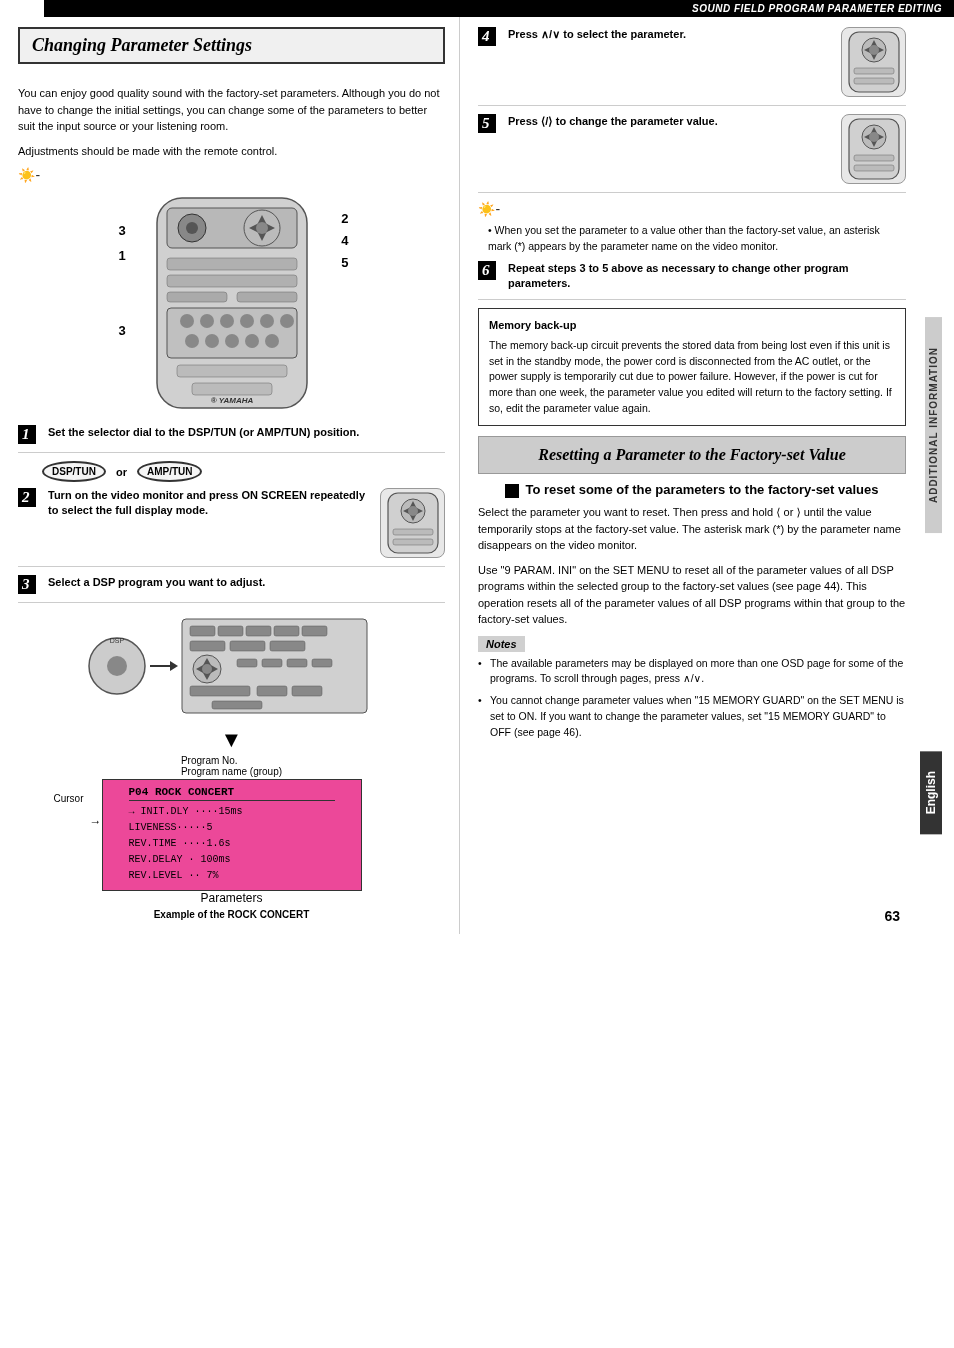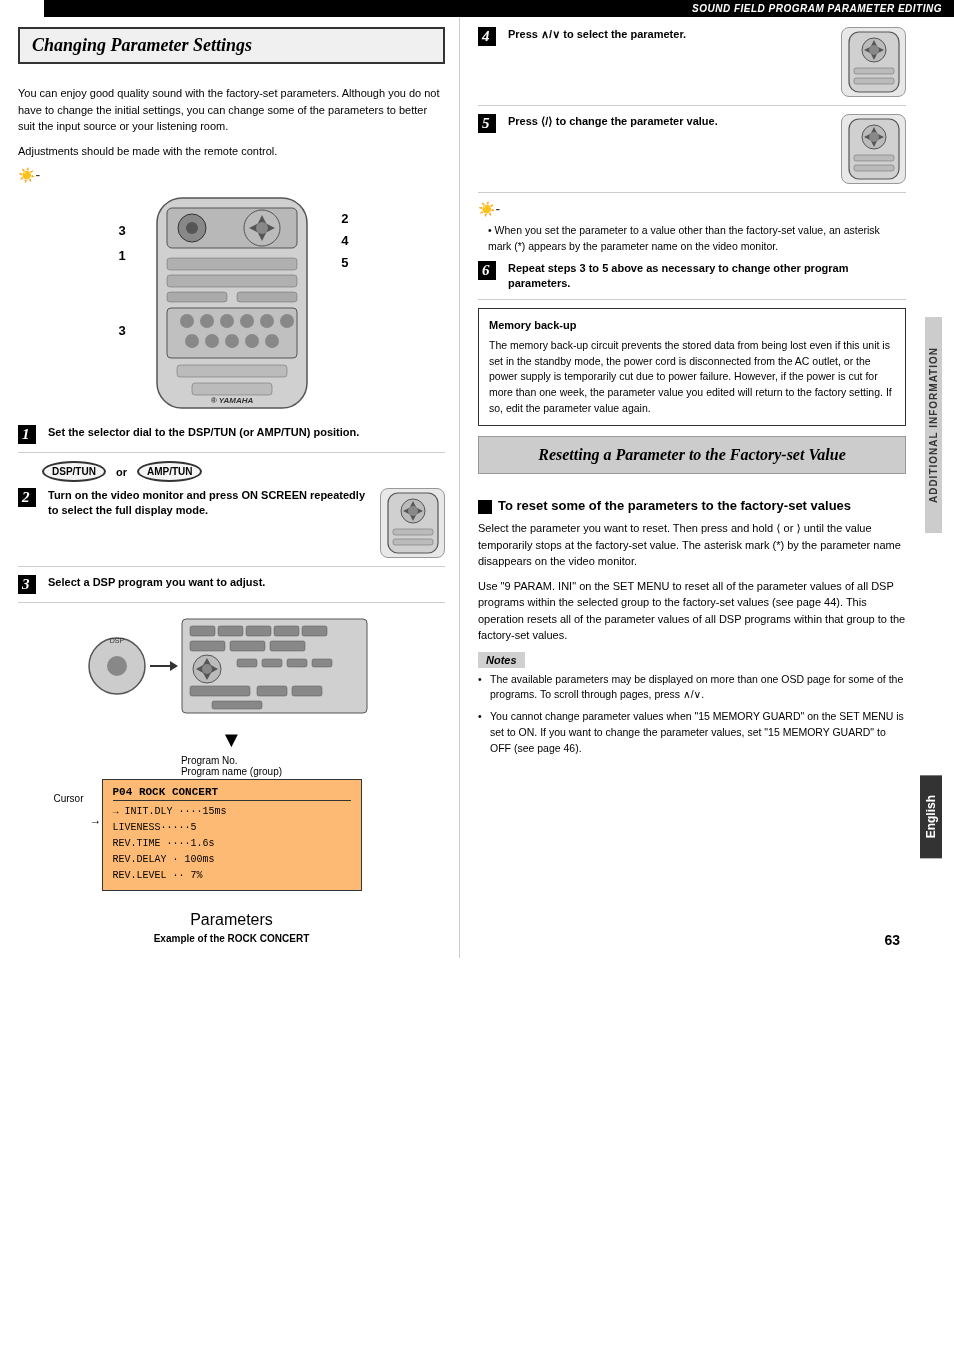--- a/index.html
+++ b/index.html
@@ -140,24 +140,24 @@
       line-height: 1;
     }
     .program-display-area {
       margin: 4px 0;
       display: flex;
       flex-direction: column;
       align-items: center;
     }
     .program-display-box {
       border: 1.5px solid #333;
-      padding: 6px 10px;
+      padding: 6px 26px;
       width: 260px;
       font-size: 10px;
-      background: #fdba74;
+      background: #ec4899;
       font-family: 'Courier New', monospace;
       position: relative;
     }
     .program-display-box .title-line {
       font-size: 11px;
       font-weight: bold;
       border-bottom: 1px solid #333;
       margin-bottom: 3px;
       padding-bottom: 2px;
     }
@@ -171,22 +171,22 @@
       left: -48px;
       top: 14px;
     }
     .cursor-arrow {
       position: absolute;
       left: -12px;
       top: 34px;
       font-size: 12px;
     }
     .params-label {
-      font-size: 16px;
-      margin-top: 20px;
+      font-size: 12px;
+      margin-top: 0;
     }
     .example-label {
       font-size: 10px;
       font-weight: bold;
       margin-top: 4px;
     }
     
     .right-step-box {
       display: flex;
       align-items: flex-start;
@@ -235,22 +235,23 @@
       font-size: 16px;
       font-style: italic;
       font-weight: bold;
       font-family: Georgia, serif;
       line-height: 1.3;
       text-align: center;
     }
     .subsection-heading {
       display: flex;
       align-items: flex-start;
-      margin: 24px 0 5px 0;
+      margin: 8px 0 5px 0;
       gap: 6px;
+      justify-content: center;
     }
     .black-square {
       width: 14px;
       height: 14px;
       background: #000;
       flex-shrink: 0;
       margin-top: 2px;
     }
     .subsection-heading-text {
       font-size: 13px;

